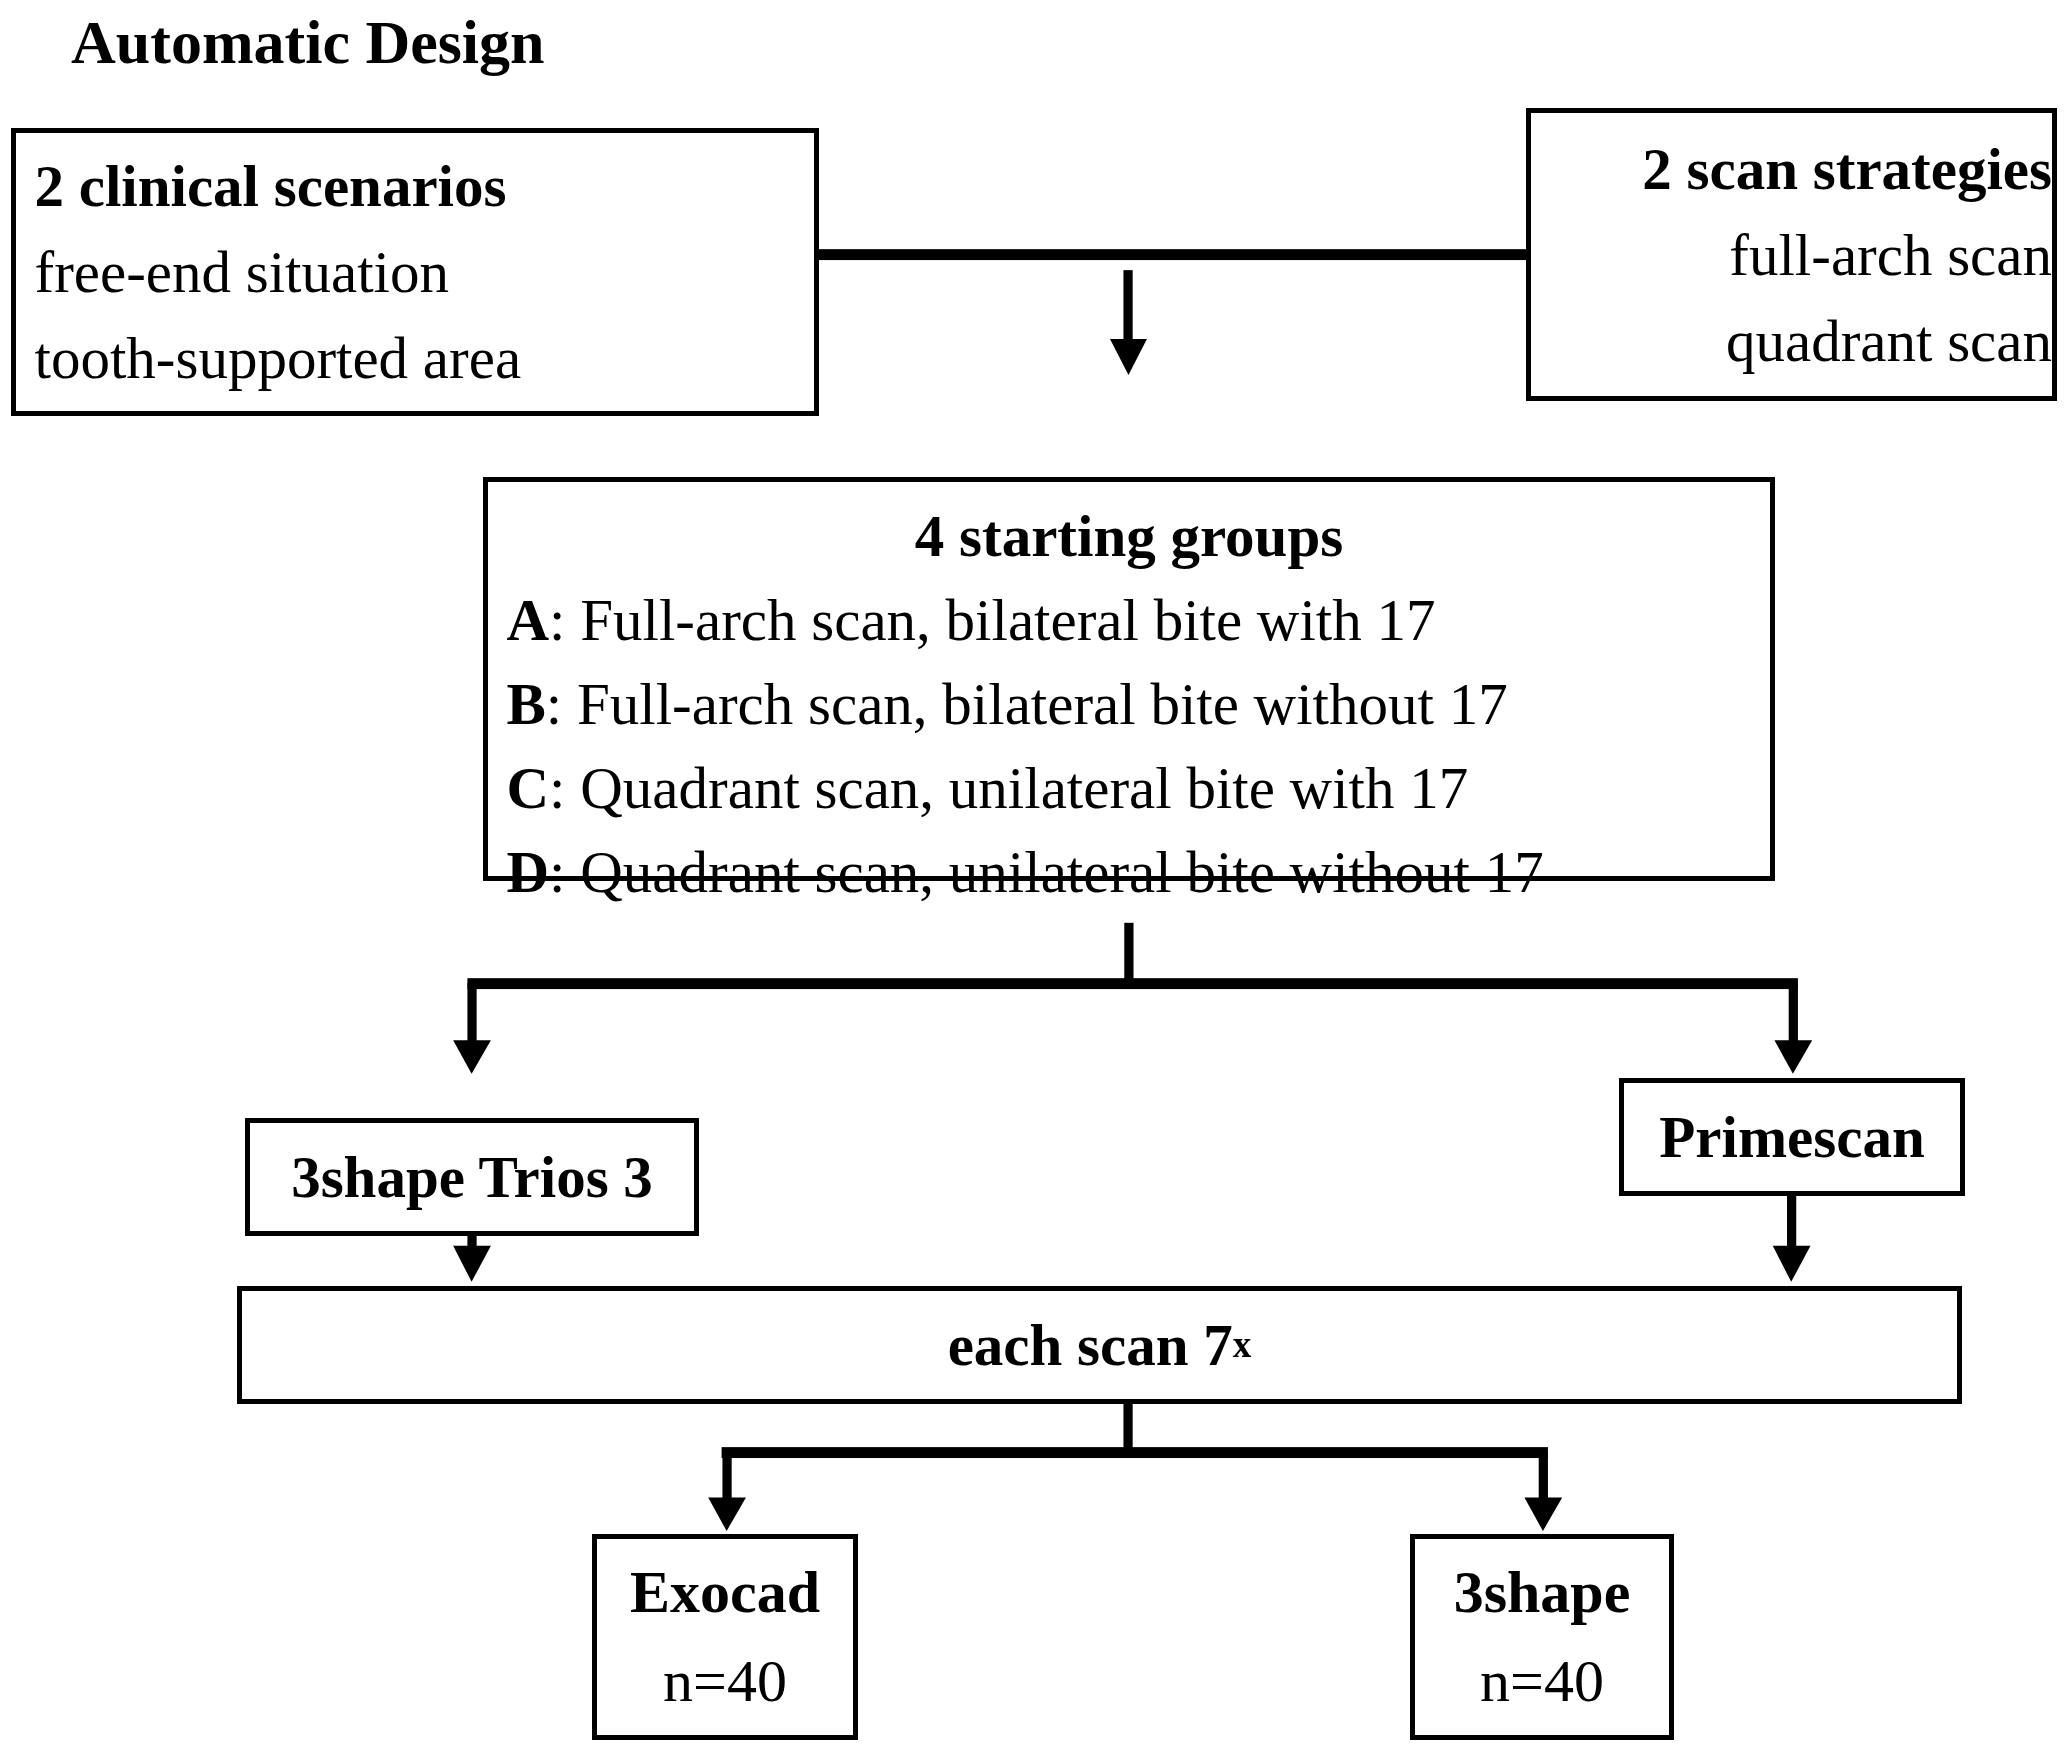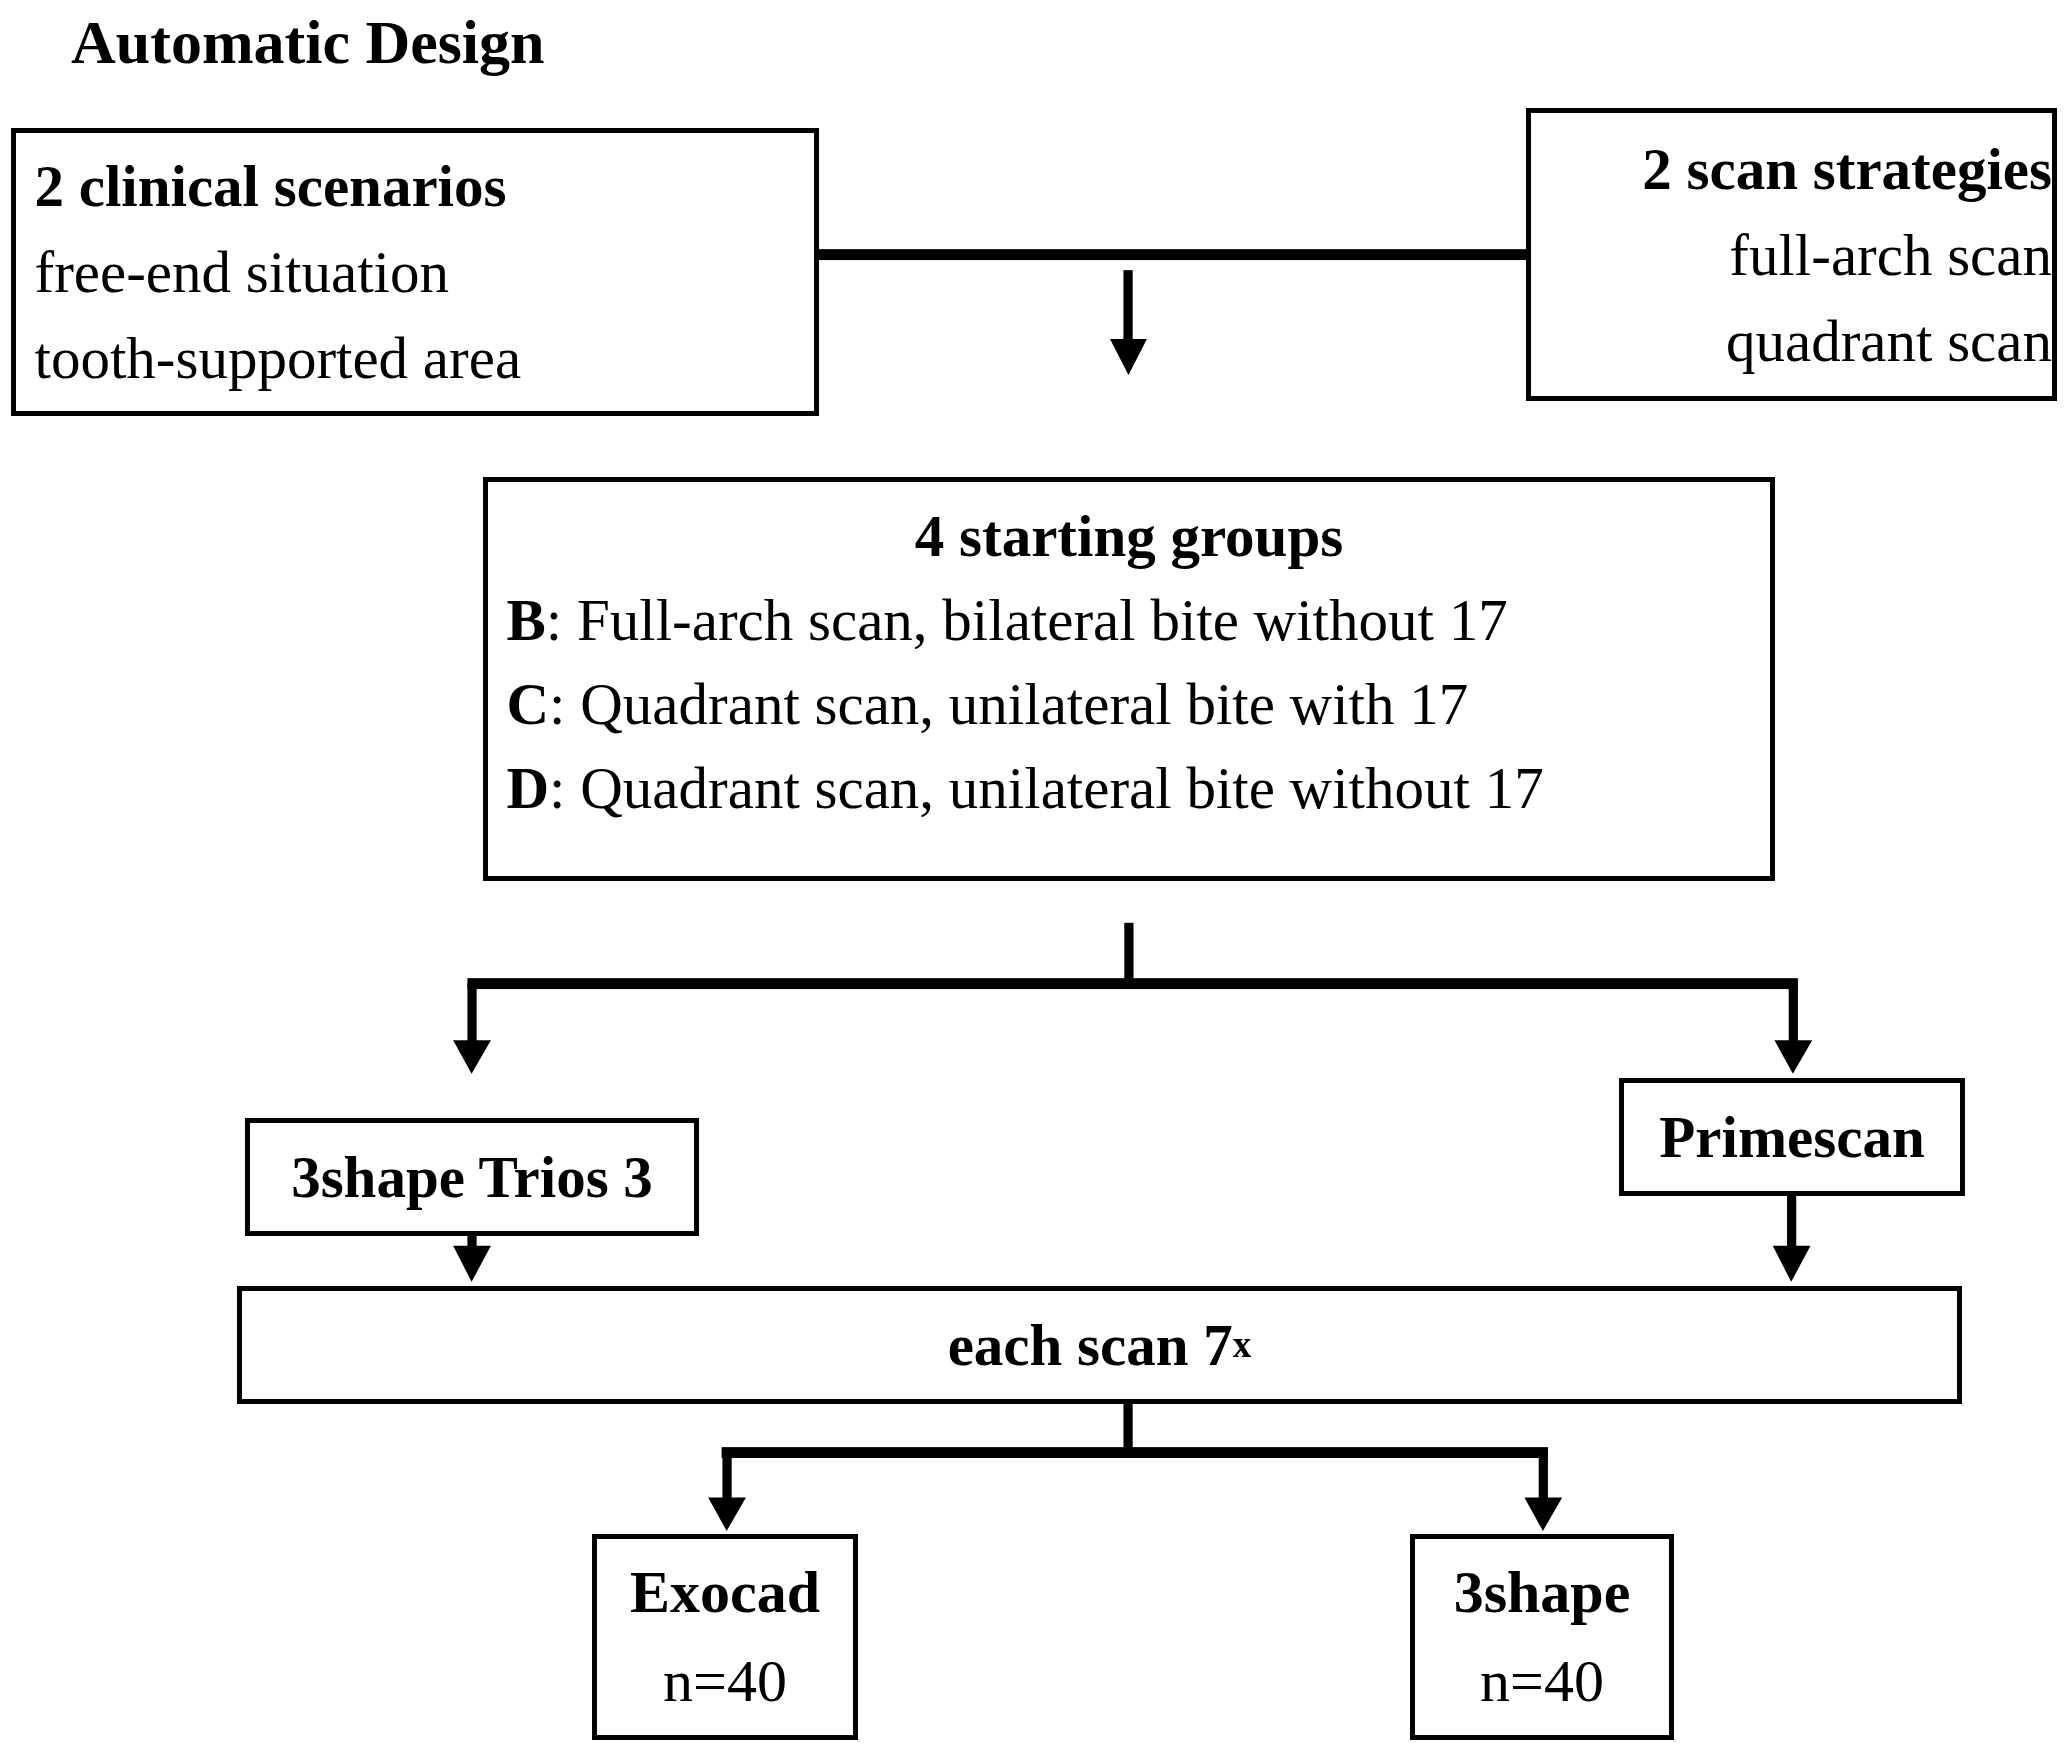--- a/index.html
+++ b/index.html
@@ -88,20 +88,21 @@
   </div>
 
   <div class="box lines-box" style="left:1526px; top:108px; width:531px; height:293px;text-align:right;">
     <div class="ln bold">2 scan strategies</div>
     <div class="ln">full-arch scan</div>
     <div class="ln">quadrant scan</div>
   </div>
 
   <div class="box groups" style="left:483px; top:477px; width:1292px; height:404px;">
     <div class="g-heading">4 starting groups</div>
+    <div class="g-line"><span class="g-letter">A</span><span>: Full-arch scan, bilateral bite with 17</span></div>
     <div class="g-line"><span class="g-letter">B</span><span>: Full-arch scan, bilateral bite without 17</span></div>
     <div class="g-line"><span class="g-letter">C</span><span>: Quadrant scan, unilateral bite with 17</span></div>
     <div class="g-line"><span class="g-letter">D</span><span>: Quadrant scan, unilateral bite without 17</span></div>
   </div>
 
   <div class="box label-box" style="left:245px; top:1078px; width:454px; height:118px;margin-top:40px;">
     <span>3shape Trios 3</span>
   </div>
 
   <div class="box label-box" style="left:1619px; top:1078px; width:346px; height:118px;text-align:right;">

